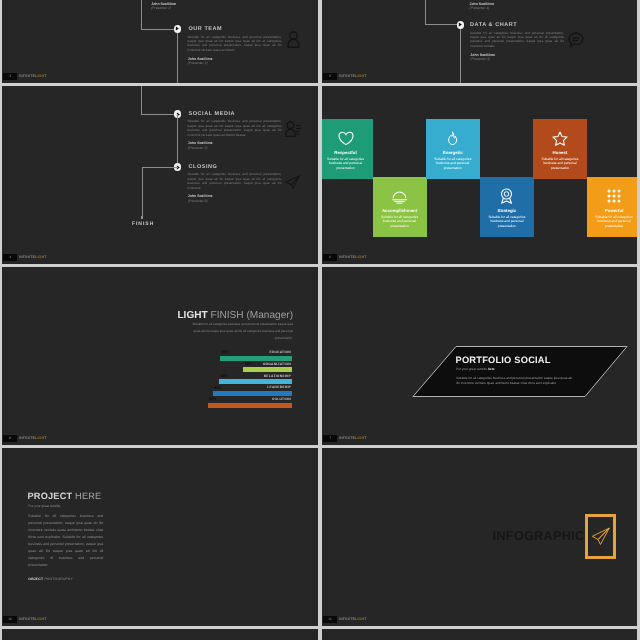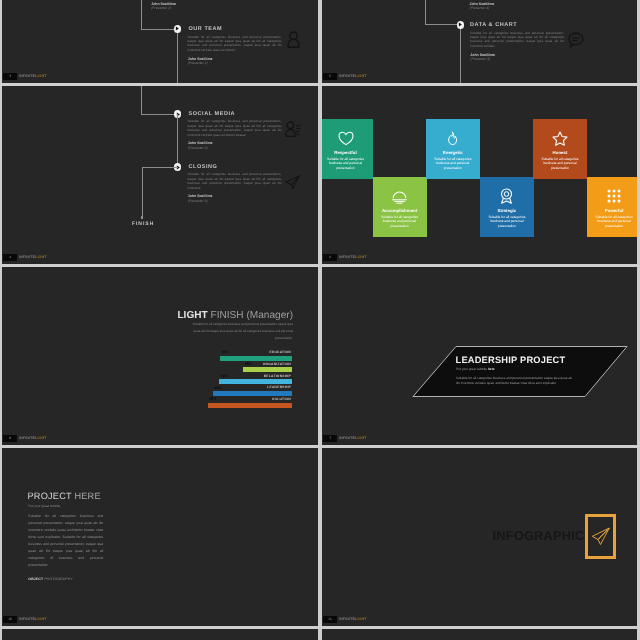--- a/index.html
+++ b/index.html
@@ -41,21 +41,21 @@
   .bar{position:absolute;height:6px;}
   .barlab{position:absolute;color:#cccccc;font-size:3.3px;font-weight:bold;letter-spacing:.25px;}
   .barpct{position:absolute;color:#0b0b0b;font-size:3.5px;font-weight:bold;}
   .pp-t{position:absolute;color:#f0f0f0;font-weight:bold;white-space:nowrap;}
   .pp-s{position:absolute;color:#9a9a9a;white-space:nowrap;}
   .pp-s b{color:#e0e0e0;}
   .pp-b{position:absolute;color:#9a9a9a;}
 
   
   .ph-t{position:absolute;color:#a8a8a8;white-space:nowrap;}
-  .ph-t b{color:#d4d4d4;font-weight:normal;text-align:center;}
+  .ph-t b{color:#d4d4d4;font-weight:bold;text-align:center;}
   .ph-s{position:absolute;color:#8a8a8a;}
   .ph-b{position:absolute;color:#8e8e8e;}
   .ph-f{position:absolute;color:#8e8e8e;}
   .ph-f b{color:#e0e0e0;}
 
   
   .ig-t{position:absolute;color:#161616;font-weight:bold;white-space:nowrap;}
   .ig-box{position:absolute;border:3px solid #e8a23c;box-sizing:border-box;}
 </style>
 </head>
@@ -275,21 +275,21 @@
   <div class="footer">
     <div class="fnum">8</div>
     <div class="flogo"><span>INFINITE</span><b>LIGHT</b></div>
   </div>
 </div>
 
 <div class="slide" id="s5" style="left:322px;top:267px;width:315px;height:178px">
   <svg style="position:absolute;left:0;top:0" width="315" height="178">
     <polygon points="134,79.5 305,79.5 263,129.5 91,129.5" fill="#0d0d0d" stroke="#c4c4c4" stroke-width="0.9"></polygon>
   </svg>
-  <div class="pp-t" style="left:133.5px;top:88.3px;font-size:9.3px;letter-spacing:.2px">LEADERSHIP PROJECT</div>
+  <div class="pp-t" style="left:133.5px;top:88.3px;font-size:9.3px;letter-spacing:.2px">PORTFOLIO SOCIAL</div>
   <div class="pp-s" style="left:134px;top:99.5px;font-size:3.2px"><span>Put your great subtitle </span><b>here</b></div>
   <div class="pp-b" style="left:134px;top:108.5px;width:117px;font-size:3.2px;line-height:5.7px">Suitable for all categories business and personal presentation eaque ipsa quae ab illo inventore veritatis quasi architecto beatae vitae dicta sunt explicabo.</div>
   <div class="footer">
     <div class="fnum">7</div>
     <div class="flogo"><span>INFINITE</span><b>LIGHT</b></div>
   </div>
 </div>
 
 <div class="slide" id="s6" style="left:2px;top:448px;width:316px;height:178px">
   <div class="ph-t" style="left:25.5px;top:43px;font-size:9.2px;letter-spacing:.2px"><b>PROJECT</b> <span>HERE</span></div>

